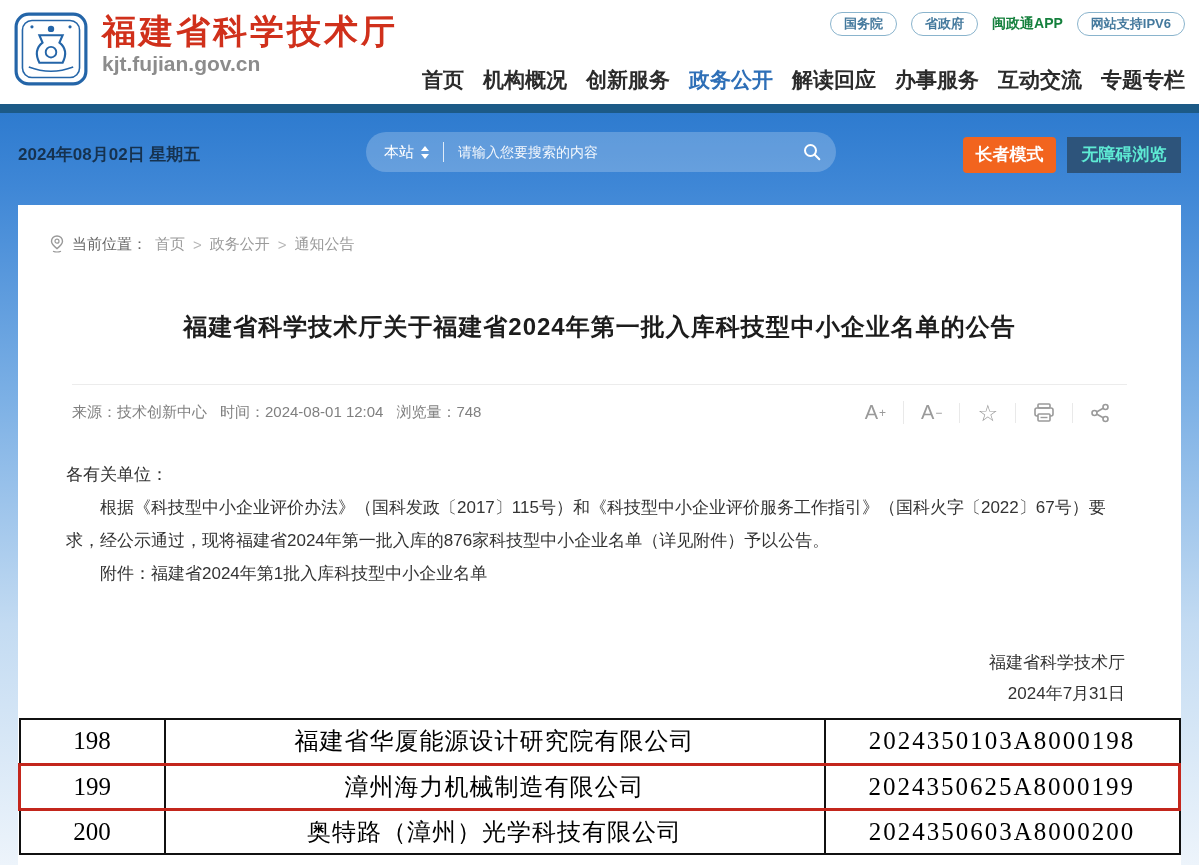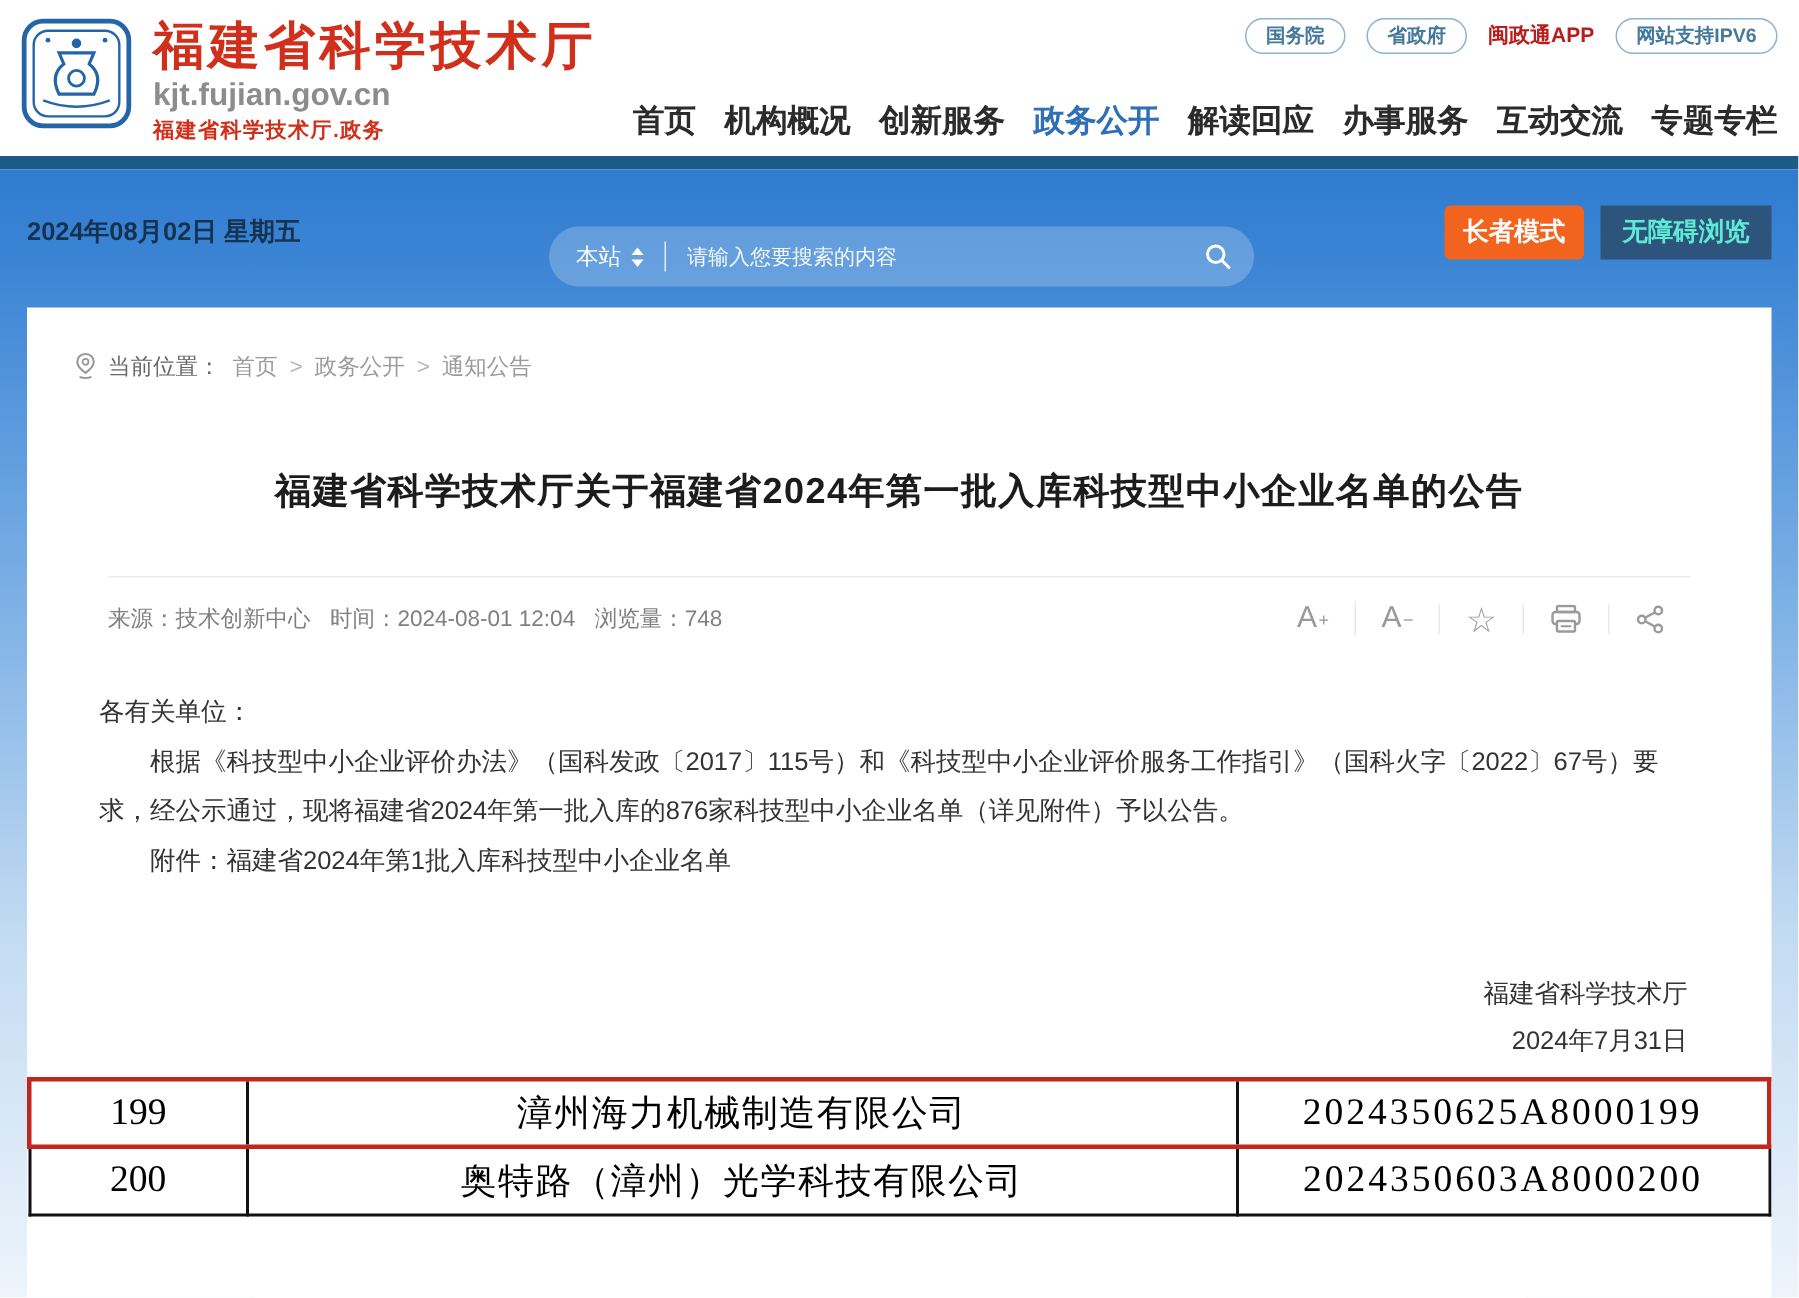--- a/index.html
+++ b/index.html
@@ -12,35 +12,35 @@
   .top-header { height:104px; background:#fff; position:relative; }
   .logo-area { position:absolute; left:14px; top:12px; display:flex; align-items:flex-start; }
   .seal { width:74px; height:74px; margin-right:14px; }
   .brand { display:flex; flex-direction:column; }
   .site-name { color:#d0301b; font-size:34px; font-weight:bold; letter-spacing:3px; line-height:38px; }
   .site-url { color:#8c8c8c; font-size:21px; font-weight:bold; line-height:25px; margin-top:1px; }
   .site-sub { color:#d0301b; font-size:14px; font-weight:bold; letter-spacing:1px; line-height:18px; margin-top:1px; }
 
   .quick-links { position:absolute; right:14px; top:12px; display:flex; align-items:center; gap:14px;font-weight:bold; }
   .pill { border:1px solid #8ab4cd; border-radius:12px; padding:2px 13px; color:#44799d; font-size:13px; cursor:pointer; }
-  .app-link { color:#b91c1c; font-size:14px; cursor:pointer; }
+  .app-link { color:#15803d; font-size:14px; cursor:pointer; }
 
   .main-nav { position:absolute; right:14px; bottom:10px; display:flex; gap:19px; }
   .nav-item { font-size:21px; font-weight:bold; color:#2b2b2b; cursor:pointer; white-space:nowrap; }
   .nav-item.active { color:#2e6fb7; }
 
   
   .dark-strip { height:9px; background:#1c5a87; }
   .page-bg { height:752px;
     background:linear-gradient(180deg,#2e7bcf 0%,#3f87d6 10%,#7cb0e5 38%,#c3dbf2 68%,#edf4fb 100%); }
 
   
   .banner-row { height:92px; position:relative; }
   .banner-date { position:absolute; left:18px; top:30px; color:#16324f; font-size:17px; font-weight:bold; }
-  .search-box { position:absolute; left:366px; top:38px; width:470px; height:40px;
+  .search-box { position:absolute; left:366px; top:19px; width:470px; height:40px;
     background:rgba(255,255,255,0.22); border-radius:20px; display:flex; align-items:center; }
   .search-scope { color:#fff; font-size:15px; margin-left:18px; cursor:pointer; display:flex; align-items:center; gap:7px; }
   .sort-arrows { display:inline-flex; flex-direction:column; gap:3px; }
   .sort-arrows .up { width:0; height:0; border-left:4px solid transparent; border-right:4px solid transparent; border-bottom:5px solid #fff; }
   .sort-arrows .down { width:0; height:0; border-left:4px solid transparent; border-right:4px solid transparent; border-top:5px solid #fff; }
   .search-divider { width:1px; height:20px; background:rgba(255,255,255,0.8); margin:0 14px; }
   .search-input { flex:1; background:transparent; border:none; outline:none; color:#fff; font-size:14px; font-family:inherit; }
   .search-input::placeholder { color:rgba(255,255,255,0.92); }
   .search-btn { margin-right:14px; cursor:pointer; display:flex; align-items:center; }
   .elder-btn { position:absolute; left:963px; top:24px; width:93px; height:36px; background:#f2641e;
@@ -98,21 +98,20 @@
         <circle cx="35" cy="16" r="3" fill="#2465a8"></circle>
         <path d="M24 22 h22 l-3 7 q9 7 3 19 h-22 q-6 -12 3 -19 z" fill="none" stroke="#2465a8" stroke-width="2"></path>
         <circle cx="35" cy="38" r="5" fill="none" stroke="#2465a8" stroke-width="1.8"></circle>
         <circle cx="17" cy="14" r="1.5" fill="#2465a8"></circle>
           <circle cx="53" cy="14" r="1.5" fill="#2465a8"></circle>
         <path d="M14 52 q21 8 42 0" fill="none" stroke="#2465a8" stroke-width="1.5"></path>
       </svg>
       <div class="brand">
         <div class="site-name">福建省科学技术厅</div>
         <div class="site-url">kjt.fujian.gov.cn</div>
-        <div class="site-sub">福建省科学技术厅.政务</div>
       </div>
     </div>
 
     <div class="quick-links">
       <span class="pill">国务院</span>
       <span class="pill">省政府</span>
       <span class="app-link">闽政通APP</span>
       <span class="pill">网站支持IPV6</span>
     </div>
 
@@ -226,20 +225,25 @@
         <div>2024年7月31日</div>
       </div>
 
       <table class="doc-table">
         <colgroup>
             <col class="col-seq">
             <col class="col-name">
             <col>
           </colgroup>
         <tbody>
+          <tr>
+            <td class="td-seq">198</td>
+            <td class="td-name">福建省华厦能源设计研究院有限公司</td>
+            <td class="td-code">2024350103A8000198</td>
+          </tr>
           <tr class="highlight">
             <td class="td-seq">199</td>
             <td class="td-name">漳州海力机械制造有限公司</td>
             <td class="td-code">2024350625A8000199</td>
           </tr>
           <tr>
             <td class="td-seq">200</td>
             <td class="td-name">奥特路（漳州）光学科技有限公司</td>
             <td class="td-code">2024350603A8000200</td>
           </tr>

